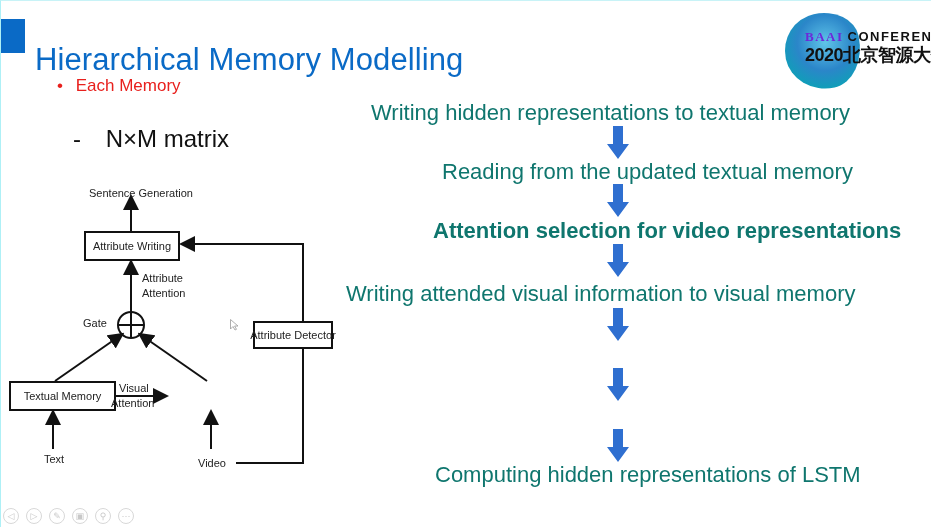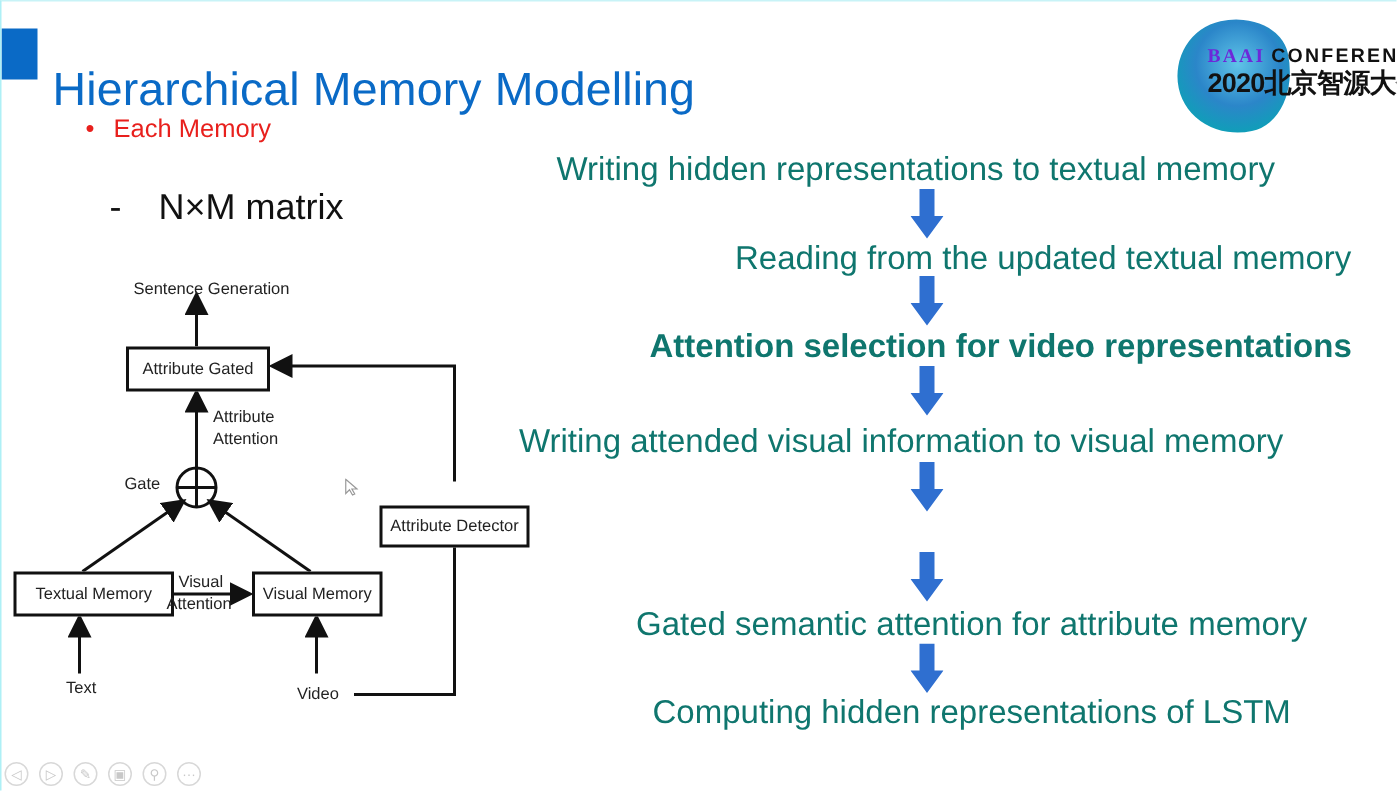--- a/index.html
+++ b/index.html
@@ -82,43 +82,41 @@
     <line x1="52" y1="268" x2="52" y2="232" stroke="#111" stroke-width="2" marker-end="url(#ah)"></line>
 
     <line x1="210" y1="268" x2="210" y2="232" stroke="#111" stroke-width="2" marker-end="url(#ah)"></line>
 
     <polyline points="235,282 302,282 302,167" fill="none" stroke="#111" stroke-width="2"></polyline>
 
     <polyline points="302,140 302,63 182,63" fill="none" stroke="#111" stroke-width="2" marker-end="url(#ah)"></polyline>
   </svg>
 
   <div class="dlabel" style="left:88px;top:6px;">Sentence Generation</div>
-  <div class="dbox" style="left:83px;top:50px;width:96px;height:30px;">Attribute Gated</div>
+  <div class="dbox" style="left:83px;top:50px;width:96px;height:30px;">Attribute Writing</div>
   <div class="dlabel" style="left:141px;top:91px;">Attribute</div>
   <div class="dlabel" style="left:141px;top:106px;">Attention</div>
   <div class="dlabel" style="left:82px;top:136px;">Gate</div>
-  <div class="dbox" style="left:252px;top:140px;width:100px;height:28px;margin-top:16px;">Attribute Detector</div>
+  <div class="dbox" style="left:252px;top:140px;width:80px;height:28px;">Attribute Detector</div>
   <div class="dbox" style="left:8px;top:200px;width:107px;height:30px;">Textual Memory</div>
   <div class="dlabel" style="left:118px;top:201px;">Visual</div>
   <div class="dlabel" style="left:110px;top:216px;">Attention</div>
-  <div class="dbox" style="left:167px;top:200px;width:87px;height:30px;">Visual Memory</div>
   <div class="dlabel" style="left:43px;top:272px;">Text</div>
   <div class="dlabel" style="left:197px;top:276px;">Video</div>
 </div>
 
 <svg class="cursor" viewBox="0 0 9 12">
   <path d="M0.5,0.5 L0.5,10 L3,7.5 L5,11 L6.5,10.3 L4.6,7 L8,7 z" fill="#fff" stroke="#999" stroke-width="0.8"></path>
 </svg>
 
 <div class="steps">
   <div class="step" style="left:30px;top:4px;">Writing hidden representations to textual memory</div>
-  <div class="step" style="left:101px;top:63px;margin-left:48px;">Reading from the updated textual memory</div>
+  <div class="step" style="left:101px;top:63px;">Reading from the updated textual memory</div>
   <div class="step" style="left:92px;top:122px;font-weight:bold;">Attention selection for video representations</div>
   <div class="step" style="left:5px;top:185px;">Writing attended visual information to visual memory</div>
-  <div class="step" style="left:83px;top:307px;">Gated semantic attention for attribute memory</div>
   <div class="step" style="left:94px;top:366px;">Computing hidden representations of LSTM</div>
 
   <svg class="arrow" style="left:266px;top:30px;" viewBox="0 0 22 34">
       <path d="M6,0 H16 V18 H22 L11,33 L0,18 H6 z" fill="#2f6fd0"></path>
     </svg>
   <svg class="arrow" style="left:266px;top:88px;" viewBox="0 0 22 34">
       <path d="M6,0 H16 V18 H22 L11,33 L0,18 H6 z" fill="#2f6fd0"></path>
     </svg>
   <svg class="arrow" style="left:266px;top:148px;" viewBox="0 0 22 34">
       <path d="M6,0 H16 V18 H22 L11,33 L0,18 H6 z" fill="#2f6fd0"></path>

